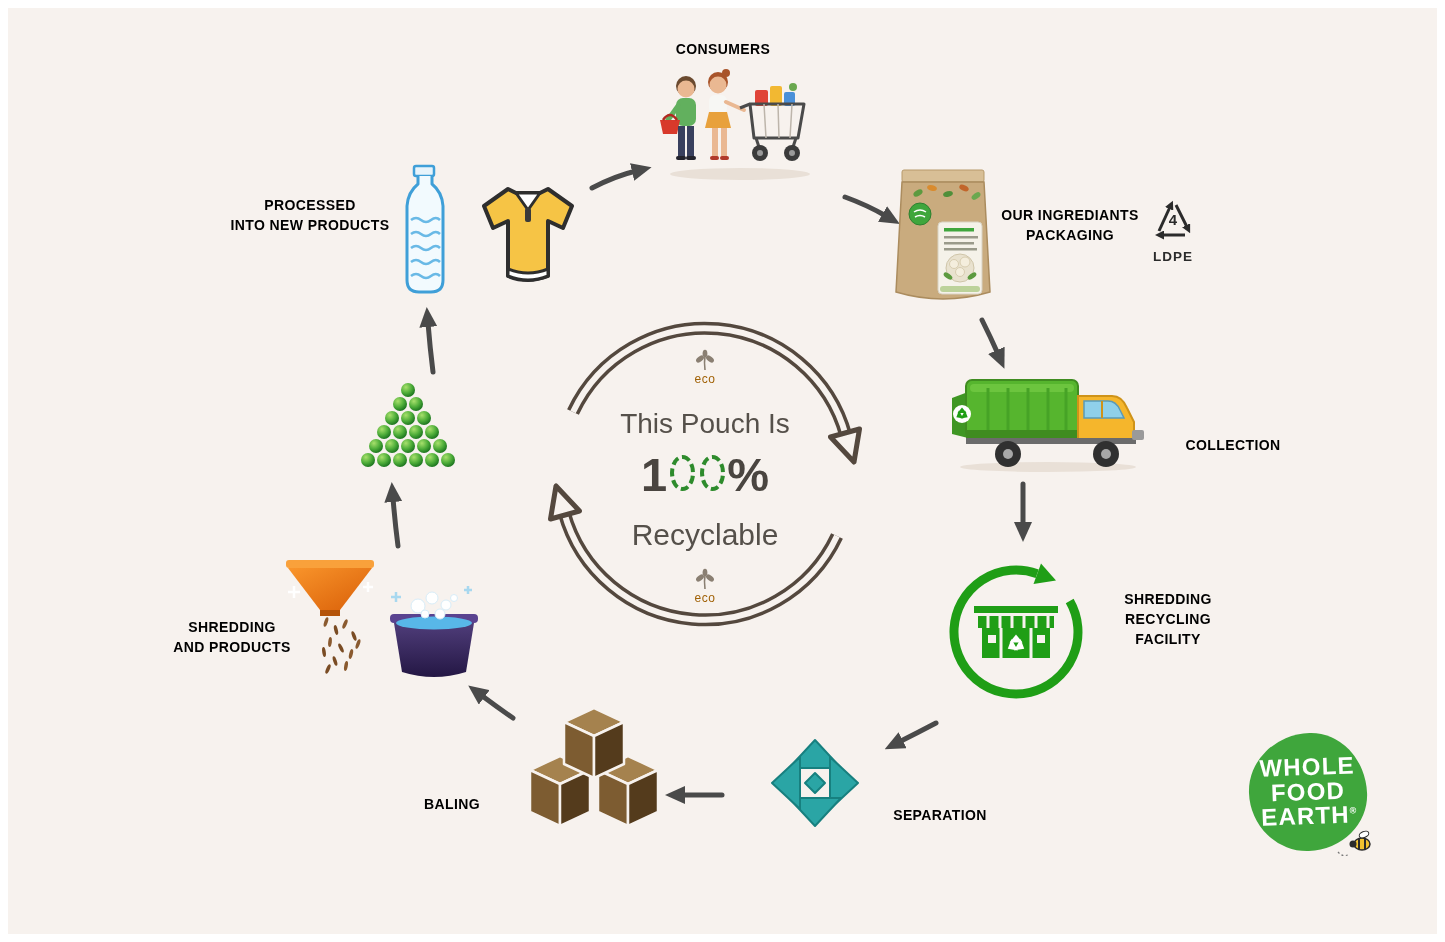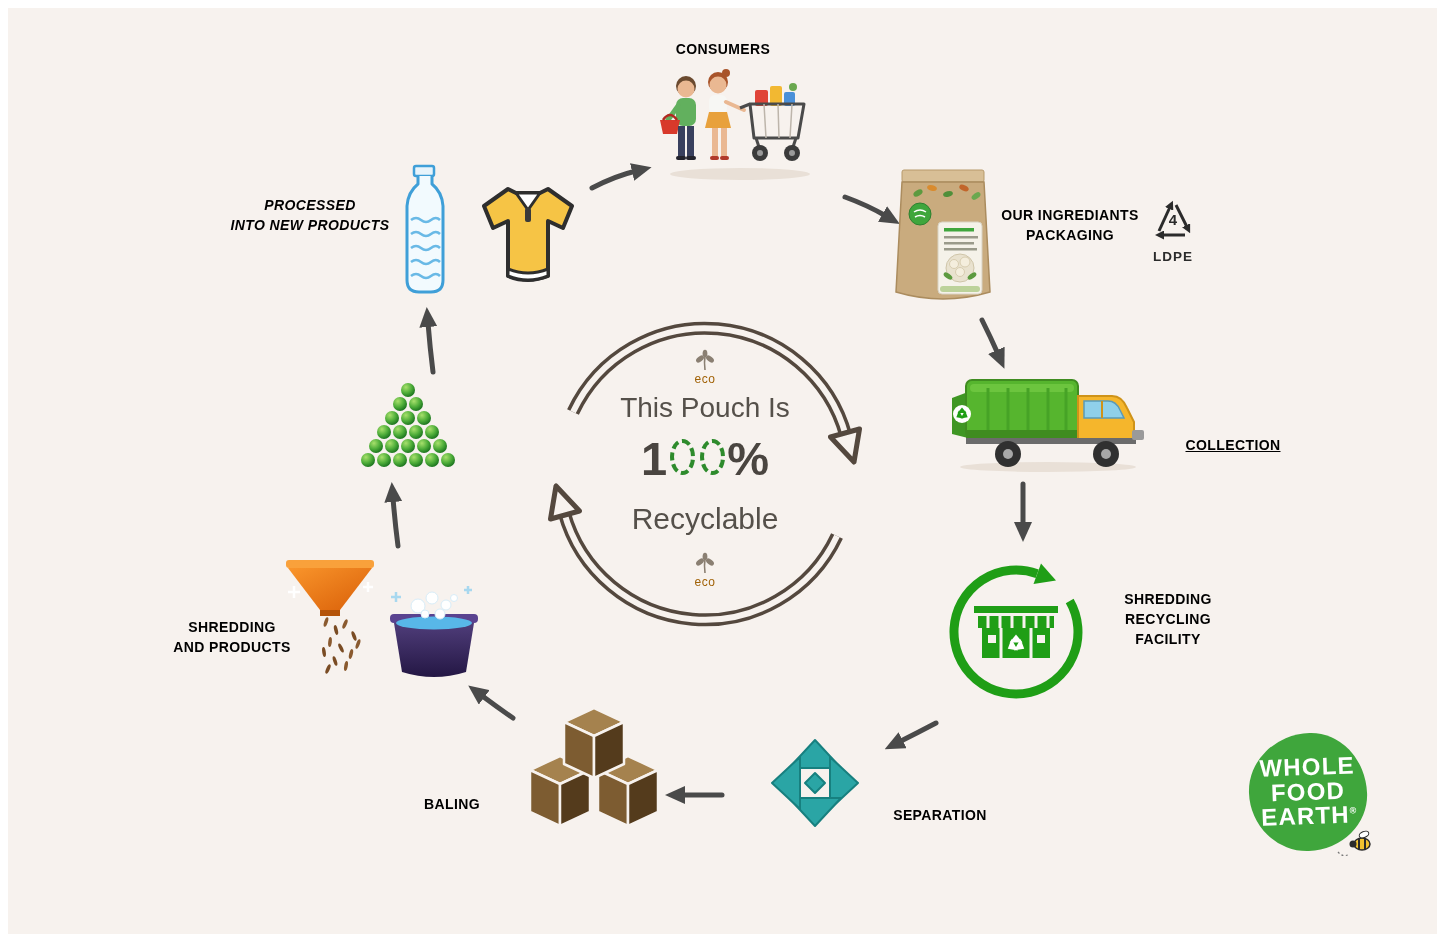--- a/index.html
+++ b/index.html
@@ -13,21 +13,21 @@
   .icon { position:absolute; }
   .icon svg { display:block; }
   .label {
     position:absolute; transform:translateX(-50%); text-align:center;
     color:#000000; font-weight:700; font-size:14px; line-height:1.42;
     letter-spacing:.4px; white-space:nowrap; z-index:3;
   }
   .center-text { position:absolute; left:569px; top:349px; width:272px; text-align:center; color:#55504a; z-index:3; }
   .eco { color:#a16207; font-size:12px; letter-spacing:.6px; }
   .eco svg { display:block; margin:0 auto 1px auto; }
-  .ct-line1 { font-size:28px; margin-top:6px; }
+  .ct-line1 { font-size:28px; margin-top:22px; }
   .pct-row { display:flex; justify-content:center; align-items:center; margin-top:8px; height:52px; font-size:47px; font-weight:700; color:#4a4540; }
   .zero { display:inline-block; width:25px; height:36px; border:4.5px dashed #2e8b2c; border-radius:50%; margin:0 2.5px; box-sizing:border-box; }
   .ct-line2 { font-size:30px; margin-top:18px; }
   .eco-bottom { margin-top:16px; }
   .ldpe { position:absolute; left:1144px; top:196px; width:58px; text-align:center; color:#2b2b2b; z-index:3; }
   .ldpe .tri-wrap { position:relative; width:48px; height:44px; margin:0 auto; }
   .ldpe-num { position:absolute; left:0; top:15px; width:100%; font-size:15px; font-weight:700; }
   .ldpe-code { font-size:13.5px; font-weight:700; letter-spacing:1px; margin-top:9px; }
   .logo {
     position:absolute; left:1249px; top:733px; width:118px; height:118px;
@@ -350,39 +350,39 @@
     </svg>
   </div>
 
   <div class="label" style="left:723px; top:40px;">
     <div>CONSUMERS</div>
   </div>
   <div class="label" style="left:1070px; top:206px;">
     <div>OUR INGREDIANTS</div>
     <div>PACKAGING</div>
   </div>
-  <div class="label" style="left:1233px; top:436px;text-decoration:underline;">
+  <div class="label" style="left:1233px; top:436px;">
     <div>COLLECTION</div>
   </div>
   <div class="label" style="left:1168px; top:590px;">
     <div>SHREDDING</div>
     <div>RECYCLING</div>
     <div>FACILITY</div>
   </div>
   <div class="label" style="left:940px; top:806px;">
     <div>SEPARATION</div>
   </div>
   <div class="label" style="left:452px; top:795px;">
     <div>BALING</div>
   </div>
   <div class="label" style="left:232px; top:618px;">
     <div>SHREDDING</div>
     <div>AND PRODUCTS</div>
   </div>
-  <div class="label" style="left:310px; top:196px;font-style:italic;">
+  <div class="label" style="left:310px; top:196px;">
     <div>PROCESSED</div>
     <div>INTO NEW PRODUCTS</div>
   </div>
 
   <div class="logo">
     <div>WHOLE</div>
     <div>FOOD</div>
     <div><span>EARTH</span><span class="reg">®</span></div>
   </div>
   <div class="bee">

